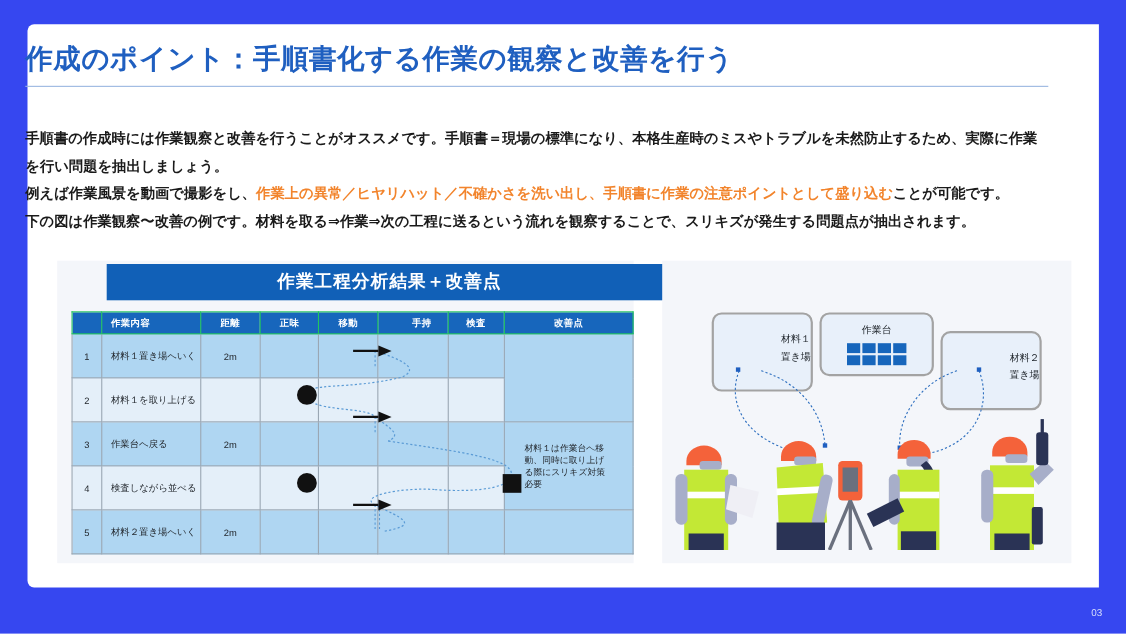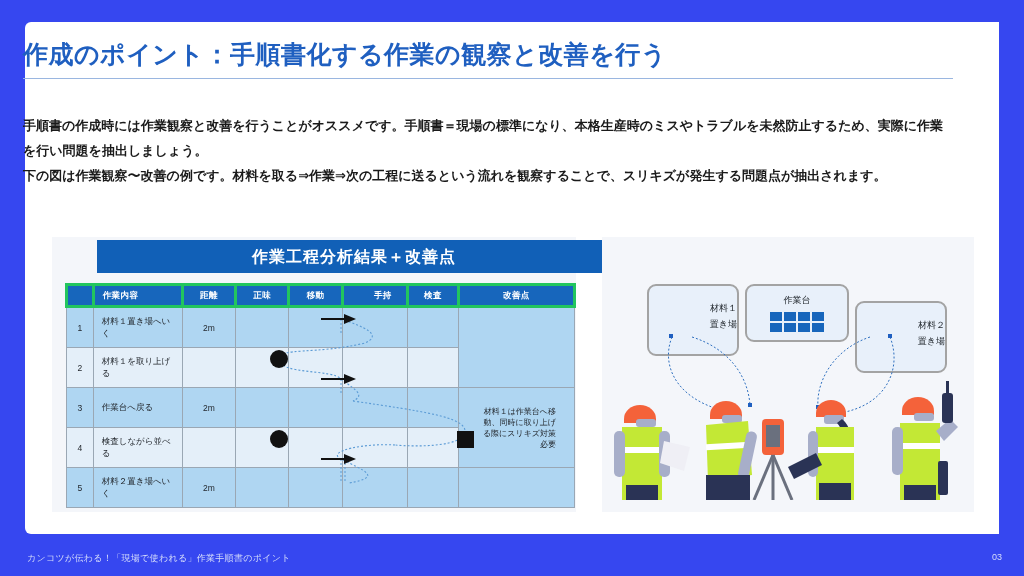--- a/index.html
+++ b/index.html
@@ -50,38 +50,38 @@
     position:absolute;left:5px;top:3px;width:362px;height:33px;line-height:33px;
   }
 
   
   .tbl{
     position:absolute;left:13px;top:46px;border-collapse:collapse;
     font-size:8.5px;color:#23282e;table-layout:fixed;
   }
   .tbl th{
     background:#1766BC;color:#fff;font-weight:bold;font-size:8.5px;
-    height:17px;border:3px solid #22c55e;letter-spacing:.4px;
+    height:17px;border:1px solid #22c55e;letter-spacing:.4px;
   }
   .tbl td{
     border:1px solid #9aa7b4;height:39px;text-align:center;vertical-align:middle;
     padding:0 3px;
   }
   .tbl tr.odd td{background:#AFD6F2;}
   .tbl tr.even td{background:#E4EFF9;}
   .c-no{width:23px;}
   .c-task{width:92px;text-align:left !important;padding-left:8px !important;}
   .c-dist{width:54px;}
   .c-net{width:55px;font-family:Liberation Serif, serif;}
   .c-move{width:55px;}
   .c-hold{width:52px;padding-left:17px;}
   .c-insp{width:52px;}
   .c-imp{width:93px;}
   td.imp{
-    text-align:right;vertical-align:middle;font-size:8px;line-height:11px;
+    text-align:left;vertical-align:middle;font-size:8px;line-height:11px;
     padding:3px 18px !important;
   }
   .blank-imp{background:#AFD6F2;}
 
   
   .flow{position:absolute;left:13px;top:46px;width:498px;height:215px;pointer-events:none;}
 
   
   .zone{
     position:absolute;background:#E8F0FA;border:2px solid #a3a3a3;border-radius:9px;
@@ -114,20 +114,21 @@
   <div class="card"></div>
 
   <div class="title-wrap">
     <div class="title">作成のポイント：手順書化する作業の観察と改善を行う</div>
     <div class="title-rule"></div>
   </div>
 
   <div class="body-text">
     <p>手順書の作成時には作業観察と改善を行うことがオススメです。手順書＝現場の標準になり、本格生産時のミスやトラブルを未然防止するため、実際に作業</p>
     <p>を行い問題を抽出しましょう。</p>
+    <p><span>例えば作業風景を動画で撮影をし、</span><span class="hl">作業上の異常／ヒヤリハット／不確かさを洗い出し、手順書に作業の注意ポイントとして盛り込む</span><span>ことが可能です。</span></p>
     <p>下の図は作業観察〜改善の例です。材料を取る⇒作業⇒次の工程に送るという流れを観察することで、スリキズが発生する問題点が抽出されます。</p>
   </div>
 
   <div class="panel" id="panel-left">
     <div class="panel-head">作業工程分析結果＋改善点</div>
 
     <table class="tbl">
       <thead>
         <tr>
           <th class="c-no"></th>
@@ -311,15 +312,14 @@
         <rect x="290" y="52" width="11" height="48" rx="5" fill="#A7AEC9"></rect>
         <path d="M334,56 l14,-12 l8,8 l-14,14 z" fill="#A7AEC9"></path>
         <rect x="340" y="18" width="11" height="30" rx="3" fill="#2A3355"></rect>
         <rect x="344" y="6" width="3" height="14" fill="#2A3355"></rect>
         <rect x="302" y="110" width="32" height="15" fill="#2A3355"></rect>
         <rect x="336" y="86" width="10" height="34" rx="2" fill="#2A3355"></rect>
       </g>
     </svg>
   </div>
 
-  <div class="footer-text">カンコツが伝わる！「現場で使われる」作業手順書のポイント</div>
   <div class="footer-page">03</div>
 </div>
 
 </body></html>

